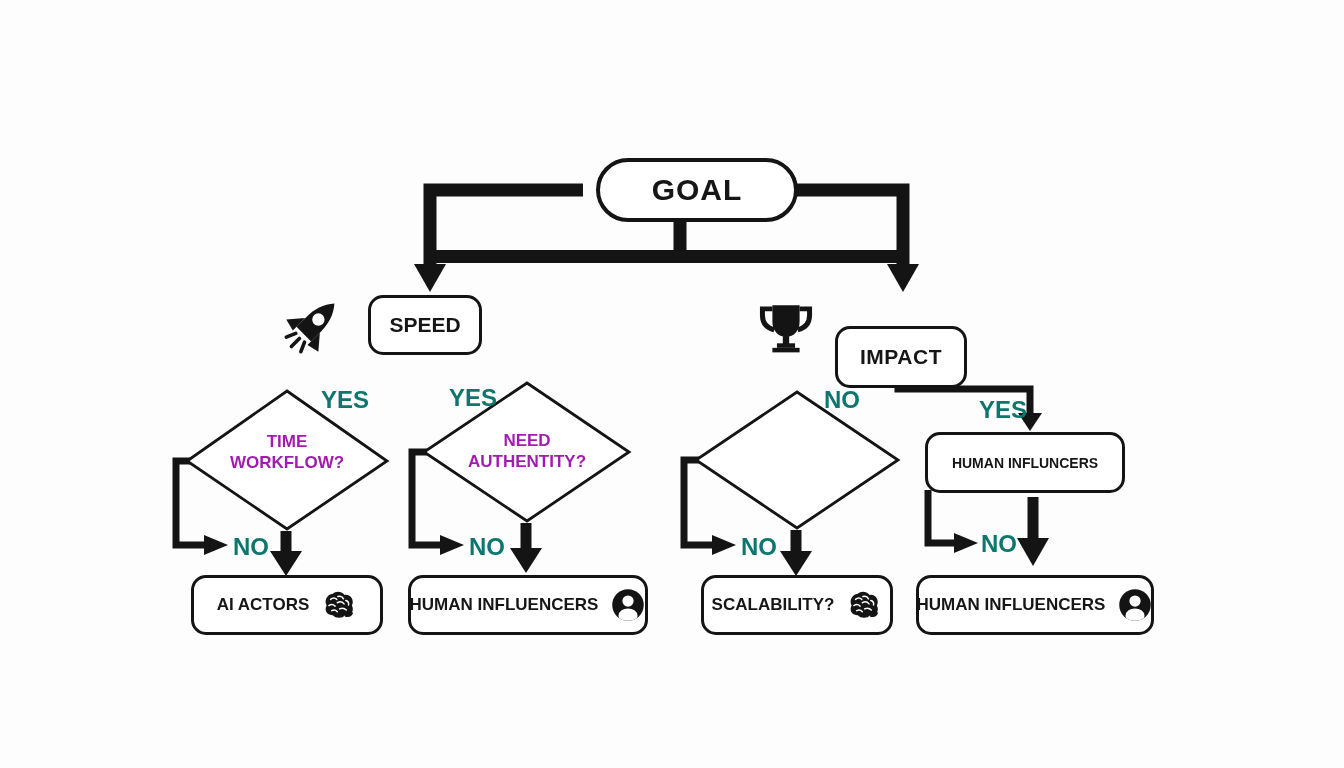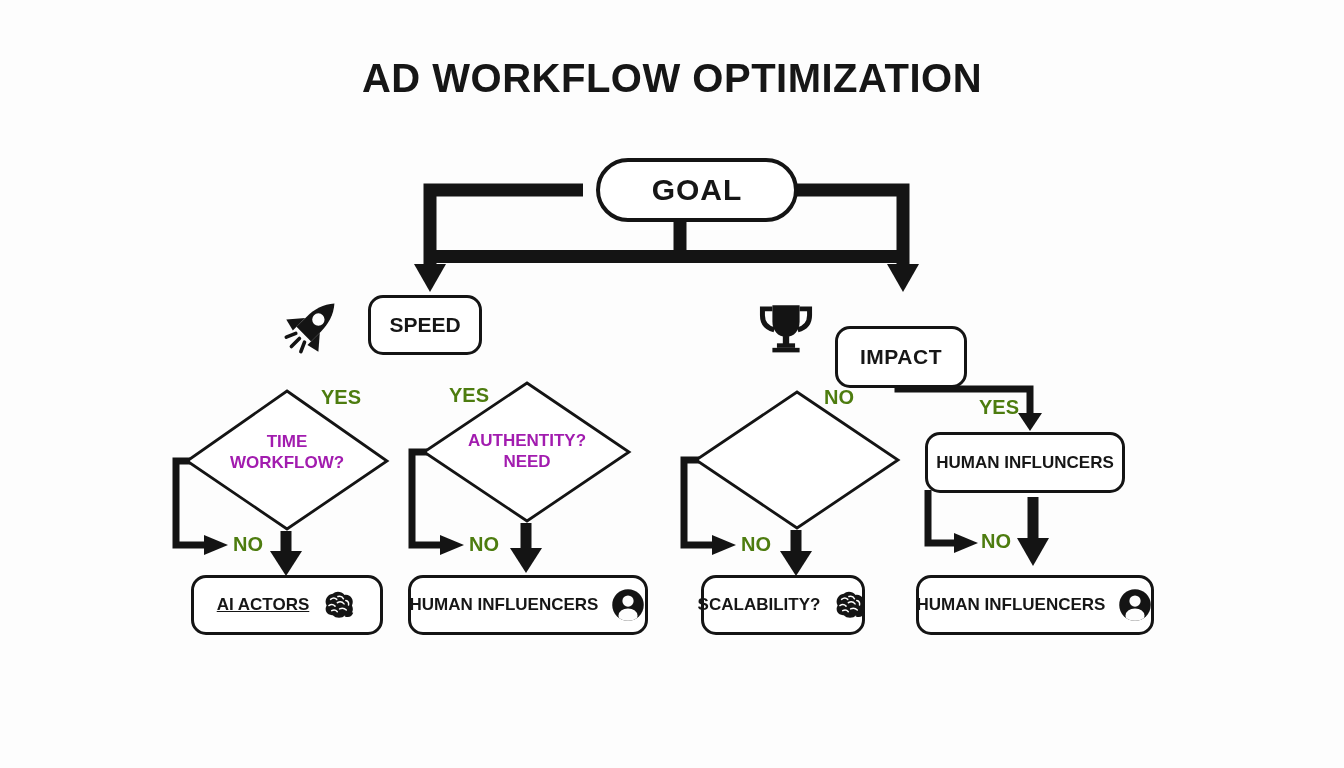--- a/index.html
+++ b/index.html
@@ -17,39 +17,38 @@
     display:flex;align-items:center;justify-content:center;gap:12px;
     background:#ffffff;border:3px solid #141414;border-radius:15px;
     font-weight:700;text-align:center;box-sizing:border-box;white-space:nowrap;
   }
   .goal{
     left:596px;top:158px;width:202px;height:64px;border-width:4px;border-radius:34px;
     font-size:30px;letter-spacing:1px;
   }
   .speed{left:368px;top:295px;width:114px;height:60px;font-size:21px;border-width:3.5px;}
   .impact{left:835px;top:294px;width:132px;height:62px;font-size:21px;border-width:3.5px;letter-spacing:.5px;margin-top:32px;}
-  .hinfluncers{left:925px;top:432px;width:200px;height:61px;font-size:17px;}
+  .hinfluncers{left:925px;top:432px;width:200px;height:61px;font-size:14px;}
   .outcome{top:575px;height:60px;font-size:17px;}
-  .out1{left:191px;width:192px;text-decoration:underline;}
+  .out1{left:191px;width:192px;}
   .out2{left:408px;width:240px;}
-  .out3{left:701px;width:164px;}
+  .out3{left:701px;width:192px;}
   .out4{left:916px;width:238px;}
   .dlabel{
     font-size:17px;font-weight:700;text-align:center;line-height:1.25;color:#a21caf;
   }
-  .branchlabel{font-size:20px;font-weight:800;color:#4d7c0f;}
+  .branchlabel{font-size:24px;font-weight:800;color:#0f766e;}
   .icon svg{display:block;}
   .side-icon{position:absolute;}
 </style>
 </head>
 <body>
 
 <div class="canvas">
 
-  <div class="abs title">AD WORKFLOW OPTIMIZATION</div>
 
   <svg class="abs wires" viewBox="0 0 1344 768" fill="none">
 
     <g stroke="#141414" stroke-width="13">
       <path d="M 583 190 H 430 V 266"></path>
       <path d="M 776 190 H 903 V 266"></path>
       <path d="M 680 220 V 257"></path>
       <path d="M 430 256.5 H 903"></path>
     </g>
     <polygon points="414,264 446,264 430,292" fill="#141414"></polygon>
@@ -122,22 +121,22 @@
 
   <div class="abs node impact">
     <span>IMPACT</span>
   </div>
 
   <div class="abs dlabel" style="left:197px;top:431px;width:180px;">
     <div>TIME</div>
     <div>WORKFLOW?</div>
   </div>
   <div class="abs dlabel" style="left:427px;top:430px;width:200px;">
+    <div>NEED</div>
     <div>AUTHENTITY?</div>
-    <div>NEED</div>
   </div>
 
   <div class="abs branchlabel" style="left:321px;top:386px;">YES</div>
   <div class="abs branchlabel" style="left:449px;top:384px;">YES</div>
   <div class="abs branchlabel" style="left:824px;top:386px;">NO</div>
   <div class="abs branchlabel" style="left:979px;top:396px;">YES</div>
 
   <div class="abs branchlabel" style="left:233px;top:533px;">NO</div>
   <div class="abs branchlabel" style="left:469px;top:533px;">NO</div>
   <div class="abs branchlabel" style="left:741px;top:533px;">NO</div>

